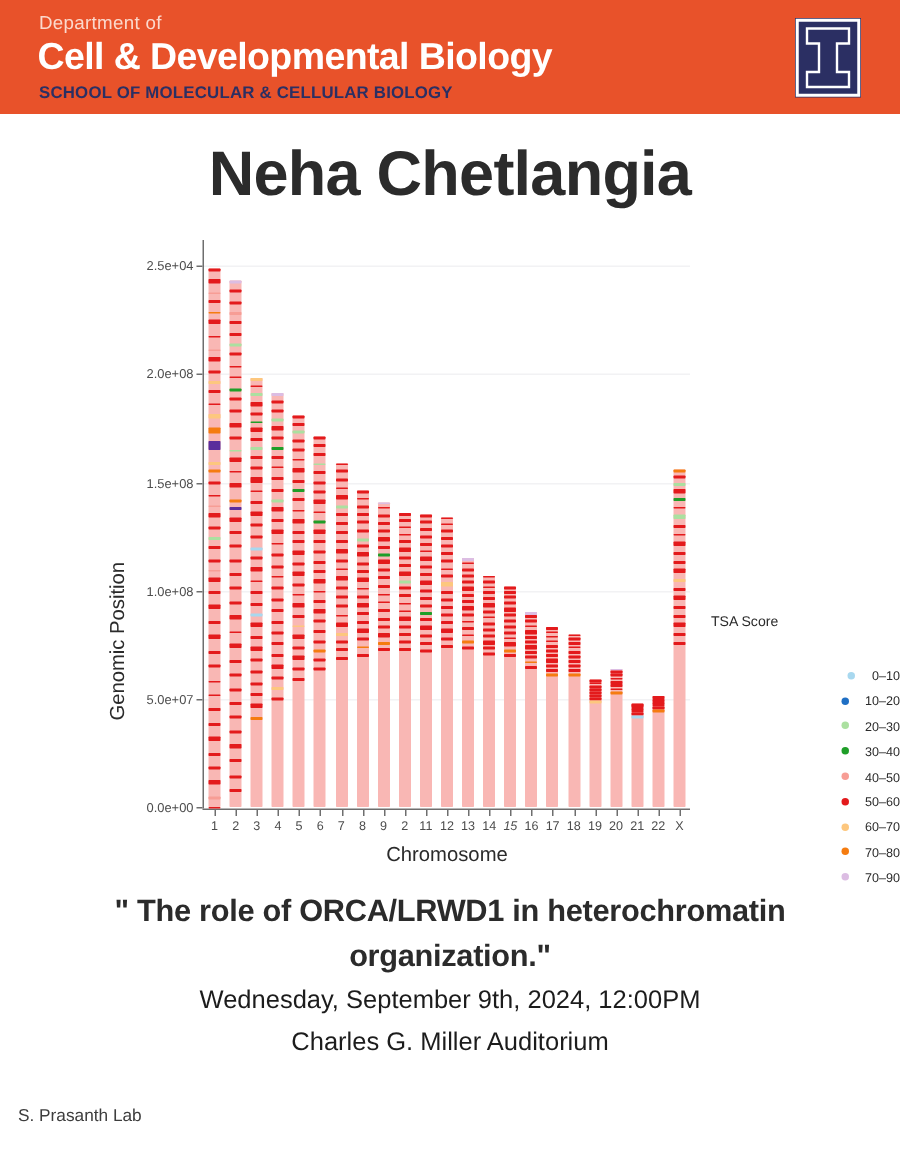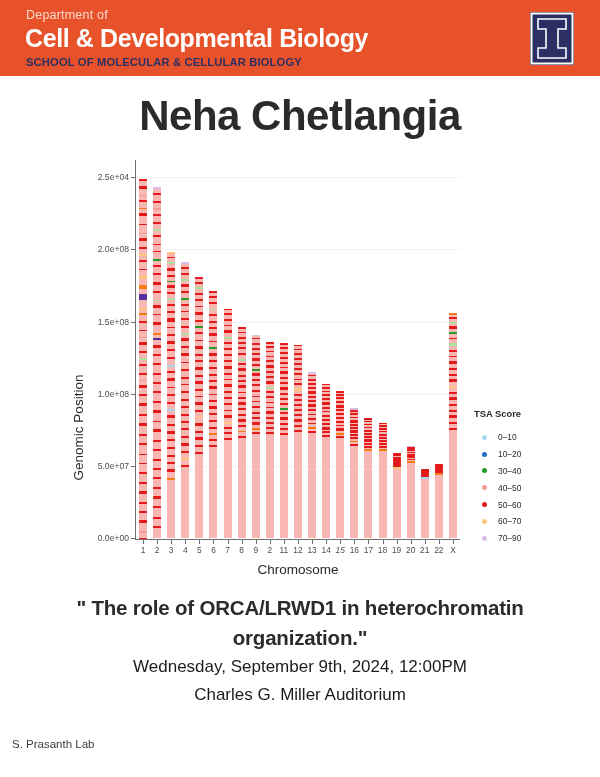--- a/index.html
+++ b/index.html
@@ -96,25 +96,25 @@
     background:#f9b7b4;
     border-radius:0.5px;
   }
   .seg{position:absolute;left:0;width:8px;border-radius:0.5px;}
 
   
   .legend{
     position:absolute;left:474px;top:258px;width:126px;
   }
   .legend-title{
-    font-size:9.4px;color:#2b2b2b;font-weight:bold;
-    margin-bottom:10px;white-space:nowrap;
+    font-size:9.4px;color:#2b2b2b;font-weight:normal;
+    margin-bottom:23px;white-space:nowrap;
   }
   .legend-row{
-    display:flex;align-items:center;height:16.8px;white-space:nowrap;
+    display:flex;align-items:center;height:16.8px;white-space:nowrap;justify-content:flex-end;
   }
   .legend-dot{
     width:5px;height:5px;border-radius:50%;
     margin-left:8px;margin-right:11px;flex:none;
   }
   .legend-label{font-size:8.4px;color:#2b2b2b;}
 
   
   .talk-title{
     position:absolute;left:8px;top:593px;width:584px;
@@ -716,34 +716,42 @@
     <div id="legend-rows">
         <div class="legend-row">
           <span class="legend-dot" style="background: rgb(168, 216, 239);"></span>
           <span class="legend-label">0–10</span>
         </div>
         <div class="legend-row">
           <span class="legend-dot" style="background: rgb(31, 111, 196);"></span>
           <span class="legend-label">10–20</span>
         </div>
         <div class="legend-row">
+          <span class="legend-dot" style="background: rgb(171, 224, 160);"></span>
+          <span class="legend-label">20–30</span>
+        </div>
+        <div class="legend-row">
           <span class="legend-dot" style="background: rgb(31, 158, 40);"></span>
           <span class="legend-label">30–40</span>
         </div>
         <div class="legend-row">
           <span class="legend-dot" style="background: rgb(247, 157, 149);"></span>
           <span class="legend-label">40–50</span>
         </div>
         <div class="legend-row">
           <span class="legend-dot" style="background: rgb(227, 26, 28);"></span>
           <span class="legend-label">50–60</span>
         </div>
         <div class="legend-row">
           <span class="legend-dot" style="background: rgb(253, 199, 126);"></span>
           <span class="legend-label">60–70</span>
+        </div>
+        <div class="legend-row">
+          <span class="legend-dot" style="background: rgb(245, 124, 16);"></span>
+          <span class="legend-label">70–80</span>
         </div>
         <div class="legend-row">
           <span class="legend-dot" style="background: rgb(220, 189, 227);"></span>
           <span class="legend-label">70–90</span>
         </div>
       </div>
   </div>
 </div>
 
 <div class="talk-title">

